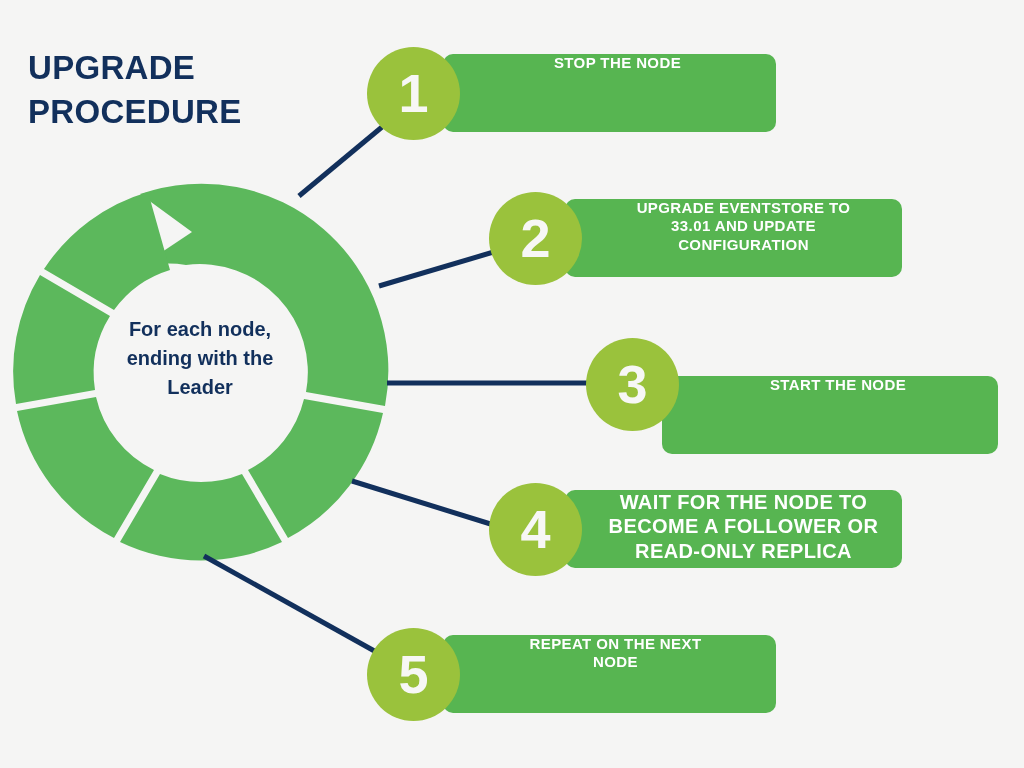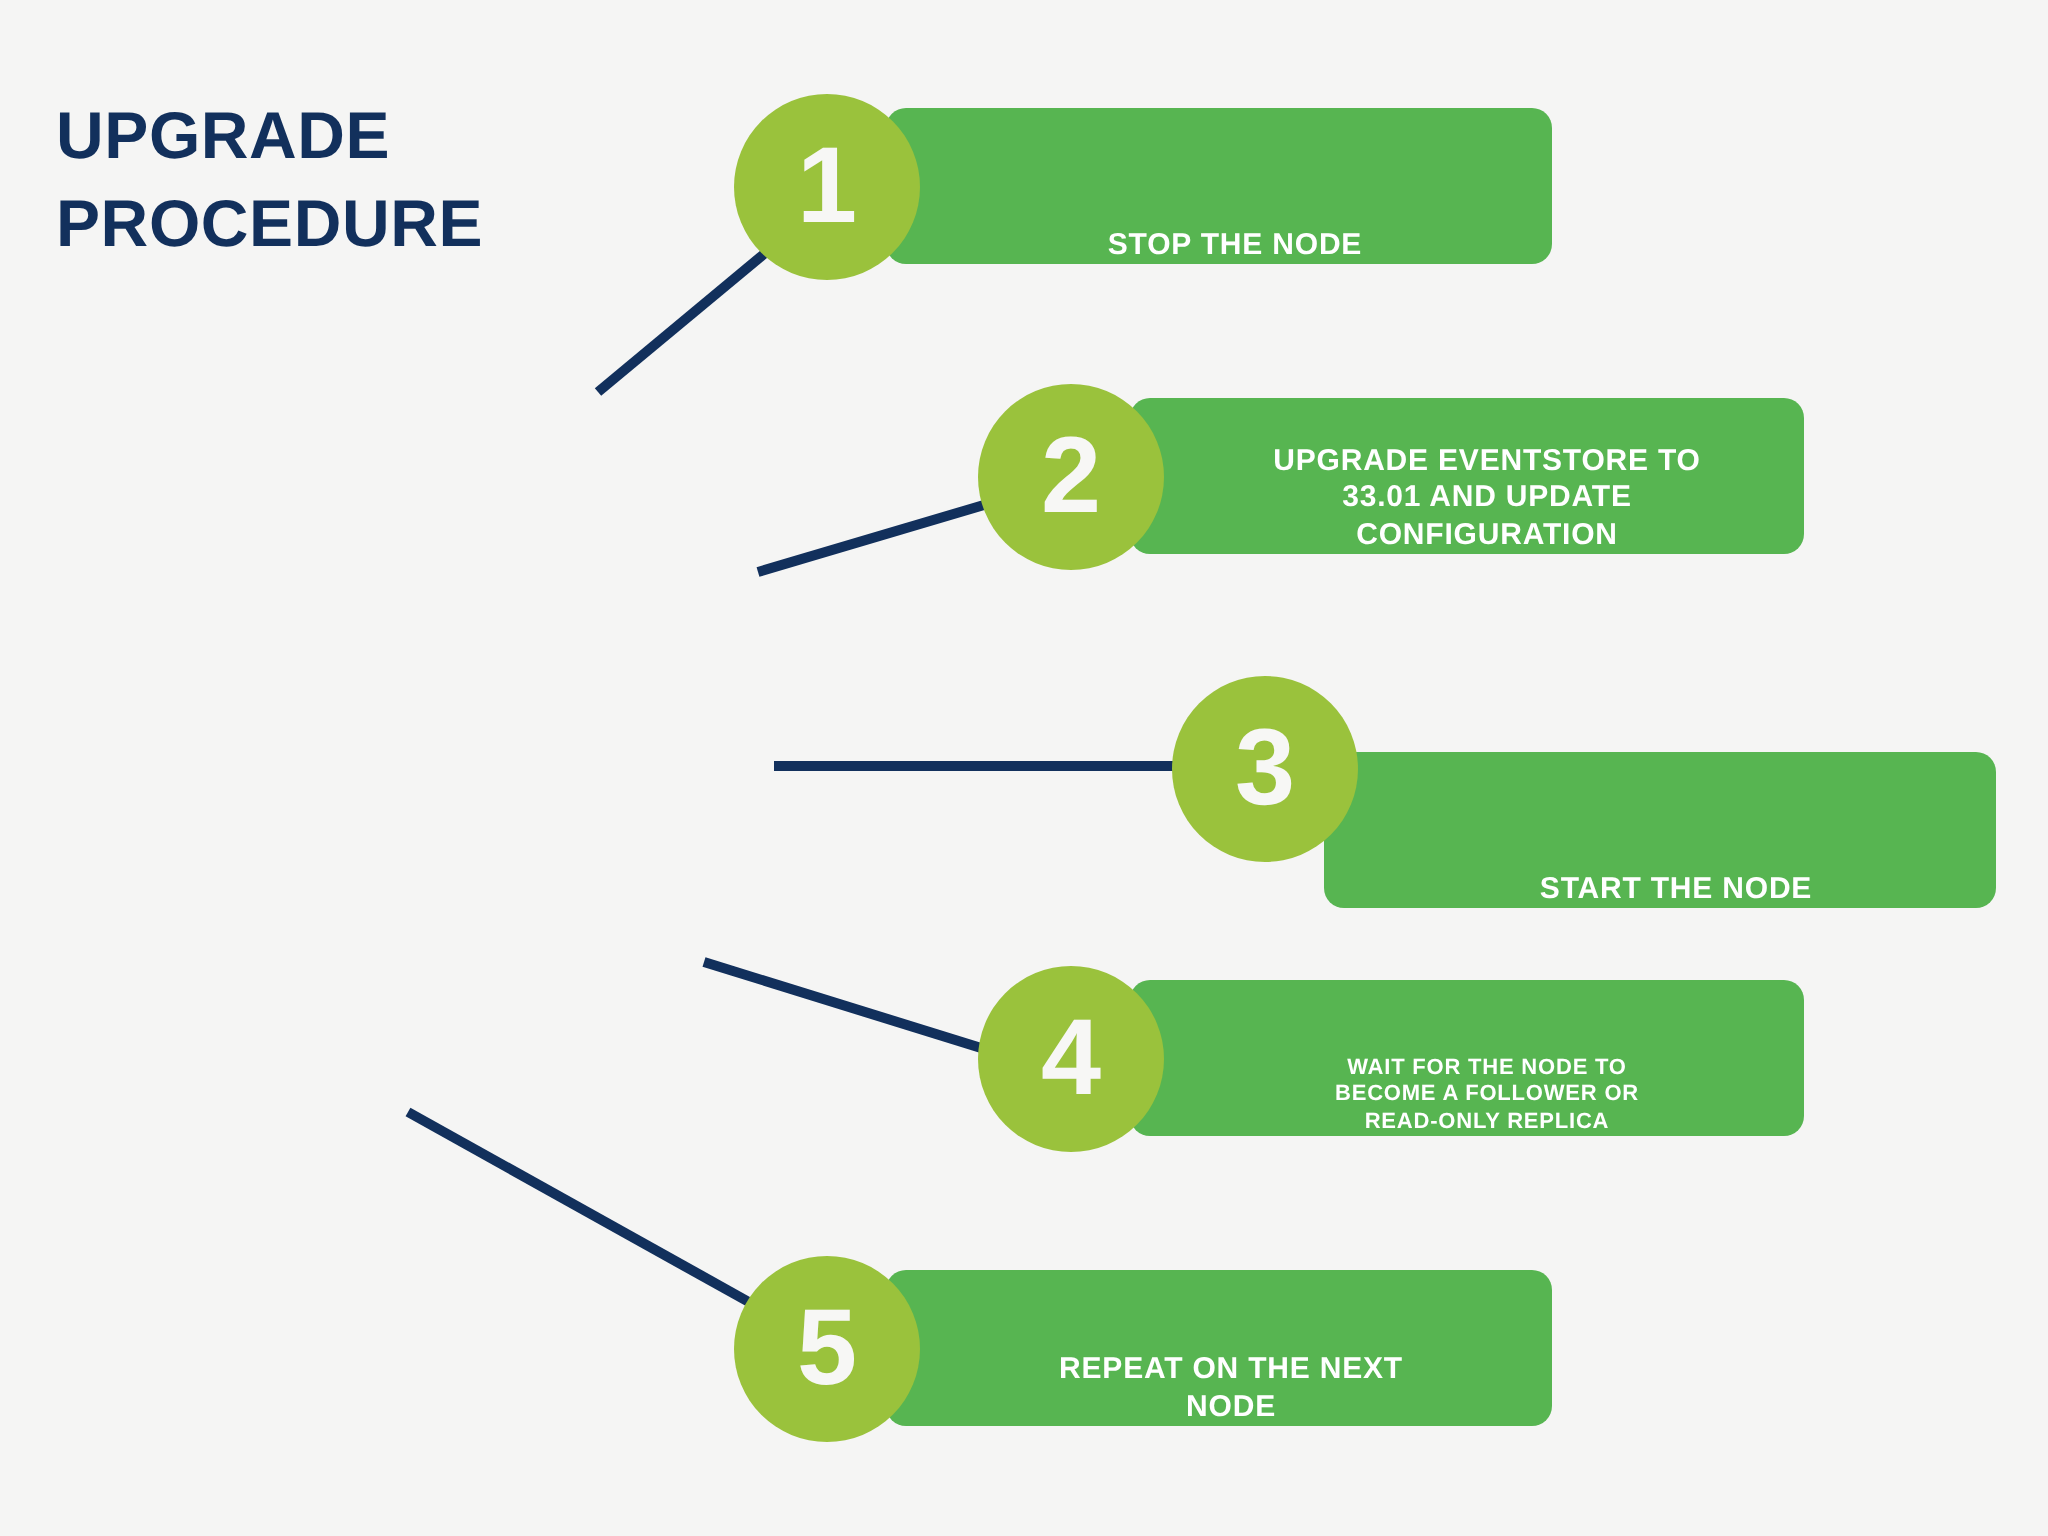--- a/index.html
+++ b/index.html
@@ -75,21 +75,21 @@
   
   .step {
     position: absolute;
   }
   .step-box {
     position: absolute;
     background: #57b551;
     border-radius: 10px;
     box-sizing: border-box;
     display: flex;
-    align-items: flex-end;
+    align-items: flex-start;
     justify-content: center;
   }
   .step-label {
     color: #ffffff;
     text-align: center;
     font-weight: bold;
     letter-spacing: 0.4px;
     line-height: 1.22;
     white-space: pre-line;
     padding: 0 10px;
@@ -119,34 +119,82 @@
   #step-2 .step-box   { left: 565px; top: 199px; width: 337px; height: 78px; }
   #step-2 .step-badge { left: 489px; top: 192px; width: 93px;  height: 93px; }
   #step-2 .step-label { font-size: 15px; padding-left: 30px; }
 
   #step-3 .step-box   { left: 662px; top: 345px; width: 336px; height: 78px; margin-top: 31px; }
   #step-3 .step-badge { left: 586px; top: 338px; width: 93px;  height: 93px; }
   #step-3 .step-label { font-size: 15px; padding-left: 26px; }
 
   #step-4 .step-box   { left: 565px; top: 490px; width: 337px; height: 78px; }
   #step-4 .step-badge { left: 489px; top: 483px; width: 93px;  height: 93px; }
-  #step-4 .step-label { font-size: 11px; padding-left: 30px; }
+  #step-4 .step-label { font-size: 20px; padding-left: 30px; }
 
   #step-5 .step-box   { left: 443px; top: 635px; width: 333px; height: 78px; }
   #step-5 .step-badge { left: 367px; top: 628px; width: 93px;  height: 93px; }
   #step-5 .step-label { font-size: 15px; padding-left: 22px; }
 </style>
 </head>
 <body>
 
 <div id="stage">
 
   <div id="page-title">UPGRADE
 PROCEDURE</div>
 
+  <div id="cycle-wrap">
+    <svg id="cycle-svg" viewBox="0 0 400 400">
+      <g transform="translate(200,200)">
+
+        <path fill="#5cb85c" d="M -60 -178
+                 L -8 -140
+                 L -62 -104
+                 A 108 108 0 0 1 -14 -107
+                 L -14 -107
+                 A 108 108 0 0 1 106 20
+                 L 185 34
+                 A 187 187 0 0 0 -60 -178 Z"></path>
+
+        <path fill="#5cb85c" d="M 183 41
+                 L 104 27
+                 A 108 108 0 0 1 48 98
+                 L 88 166
+                 A 187 187 0 0 0 183 41 Z"></path>
+
+        <path fill="#5cb85c" d="M 82 170
+                 L 42 102
+                 A 108 108 0 0 1 -40 102
+                 L -80 170
+                 A 187 187 0 0 0 82 170 Z"></path>
+
+        <path fill="#5cb85c" d="M -86 166
+                 L -46 98
+                 A 108 108 0 0 1 -104 25
+                 L -183 39
+                 A 187 187 0 0 0 -86 166 Z"></path>
+
+        <path fill="#5cb85c" d="M -184 32
+                 L -105 18
+                 A 108 108 0 0 1 -90 -56
+                 L -160 -97
+                 A 187 187 0 0 0 -184 32 Z"></path>
+
+        <path fill="#5cb85c" d="M -156 -103
+                 L -86 -62
+                 A 108 108 0 0 1 -30 -102
+                 L -52 -180
+                 A 187 187 0 0 0 -156 -103 Z"></path>
+      </g>
+    </svg>
+    <div id="cycle-center-text">For each node,
+ending with the
+Leader</div>
+  </div>
 
   <svg id="connectors" viewBox="0 0 1024 768">
     <line x1="299" y1="196" x2="382" y2="127" stroke="#12305c" stroke-width="5"></line>
     <line x1="379" y1="286" x2="497" y2="251" stroke="#12305c" stroke-width="5"></line>
     <line x1="387" y1="383" x2="592" y2="383" stroke="#12305c" stroke-width="5"></line>
     <line x1="352" y1="481" x2="497" y2="526" stroke="#12305c" stroke-width="5"></line>
     <line x1="204" y1="556" x2="378" y2="653" stroke="#12305c" stroke-width="5"></line>
   </svg>
 
   <div class="step" id="step-1">

